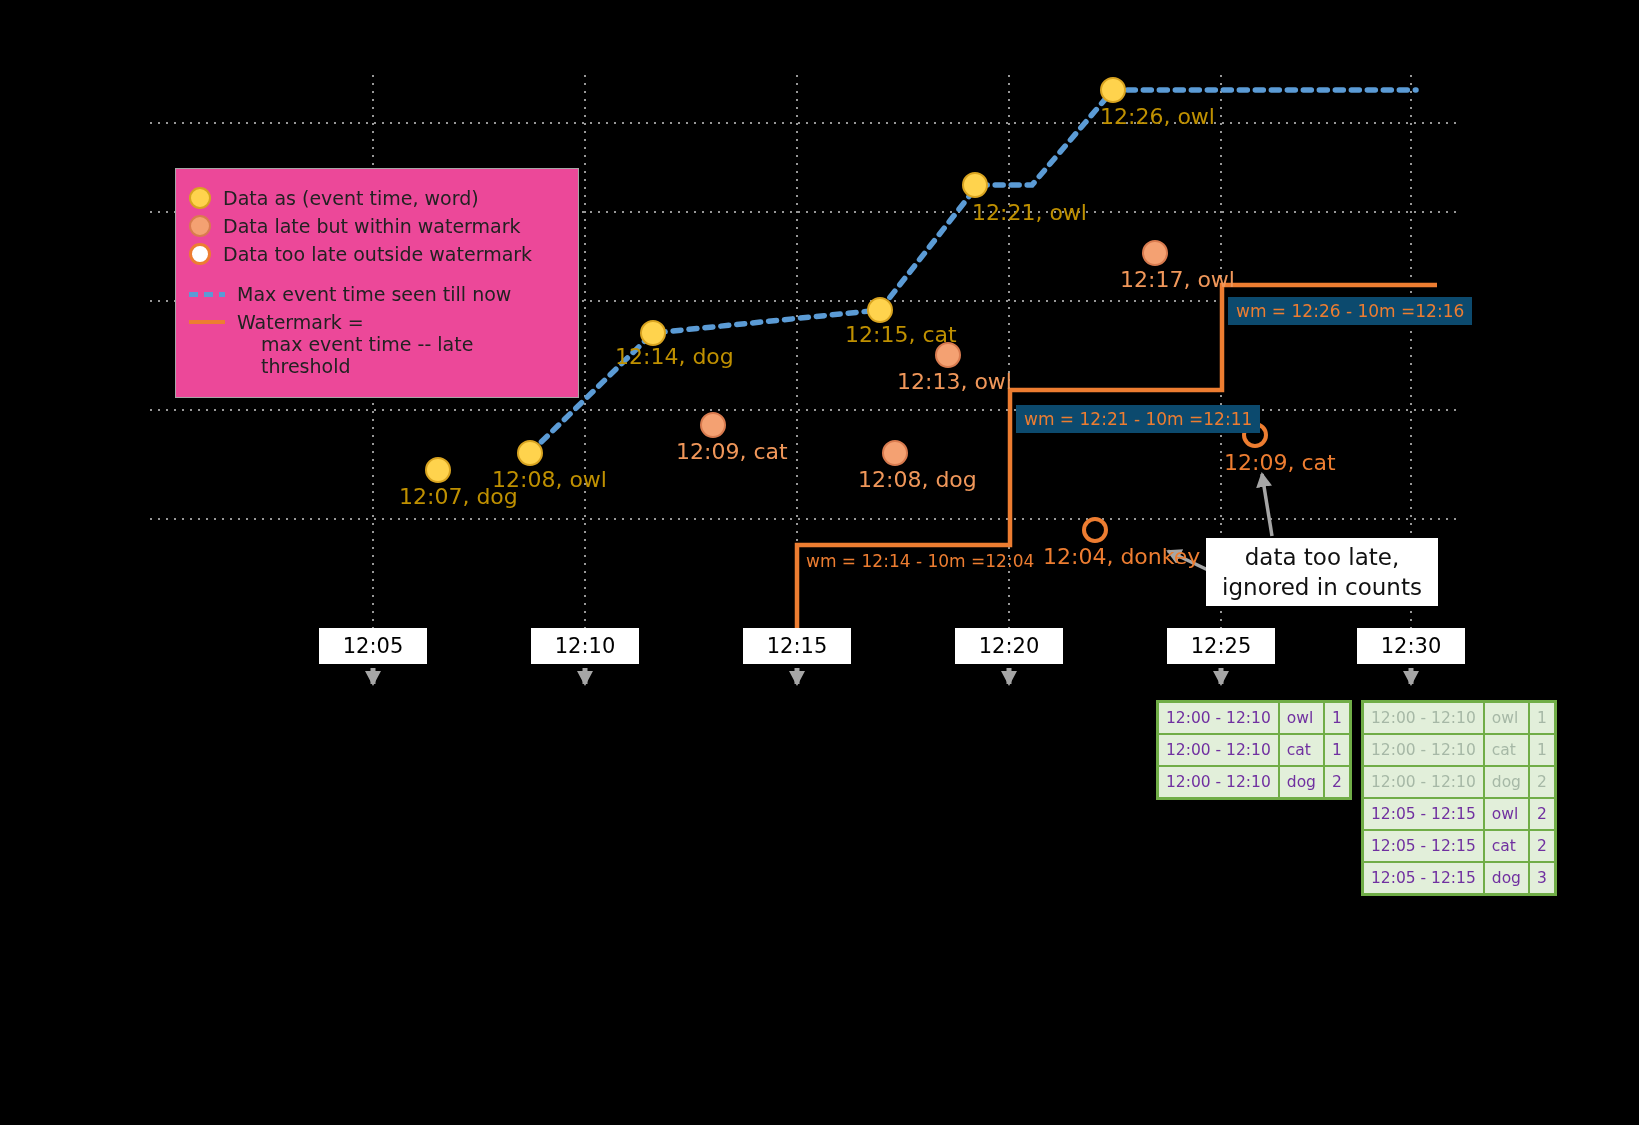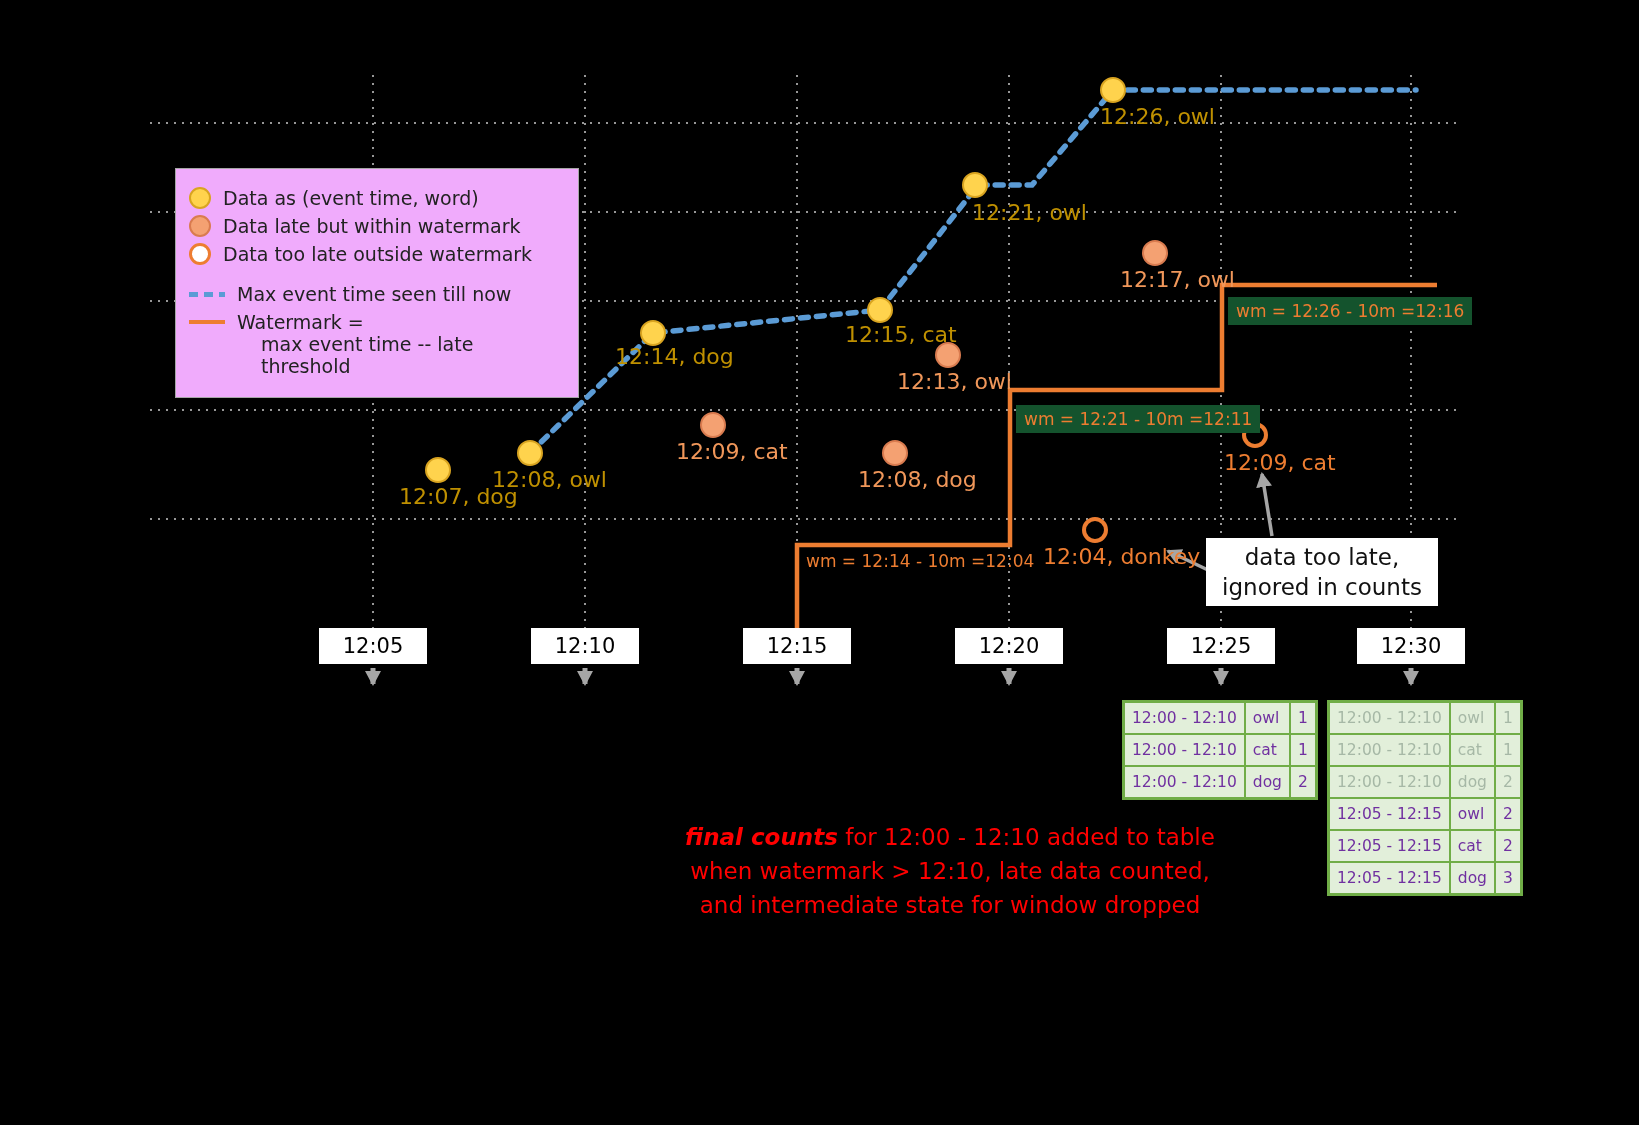--- a/index.html
+++ b/index.html
@@ -13,28 +13,28 @@
   .point.on-time { background:var(--on-time,#FFD34D); border:2px solid var(--on-time-border,#D9A420); }
   .point.late { background:var(--late,#F4A172); border:2px solid var(--late-border,#D97B4F); }
   .point.too-late { background:transparent; border:4px solid var(--too-late,#ED7D31); }
   .pt-label { position:absolute; font-size:22px; white-space:nowrap; }
   .pt-label.on-time-label { color:var(--on-time-label,#BF9000); }
   .pt-label.late-label { color:var(--late-label,#F0975A); }
   .pt-label.too-late-label { color:var(--too-late,#ED7D31); }
 
   
   .wm-label { position:absolute; font-size:17px; color:var(--watermark-line,#ED7D31); white-space:nowrap; }
-  .wm-label.boxed { background:#14532d; padding:4px 8px; }
+  .wm-label.boxed { background:#0c4a6e; padding:4px 8px; }
 
   
   .tick { position:absolute; width:108px; height:36px; background:#fff; color:#000;
           font-size:21px; display:flex; align-items:center; justify-content:center; top:628px; }
 
   
-  .legend { position:absolute; left:175px; top:168px; width:404px; background:#f0abfc;
+  .legend { position:absolute; left:175px; top:168px; width:404px; background:#ec4899;
             border:1px solid #A6A6A6; padding:12px 13px 14px; }
   .legend-row { display:flex; align-items:center; gap:12px; margin:6px 0; color:#222; font-size:19px; }
   .legend-row.gap-top { margin-top:18px; }
   .legend-row.top-align { align-items:flex-start; }
   .m-dot { width:22px; height:22px; border-radius:50%; flex:0 0 auto; }
   .m-dot.on-time { background:var(--on-time,#FFD34D); border:2px solid var(--on-time-border,#D9A420); }
   .m-dot.late { background:var(--late,#F4A172); border:2px solid var(--late-border,#D97B4F); }
   .m-dot.too-late { background:#fff; border:3.5px solid var(--too-late,#ED7D31); }
   .m-line { width:36px; flex:0 0 auto; }
   .m-dashed { height:5px; background:repeating-linear-gradient(90deg,var(--max-event-line,#5B9BD5) 0 9px,transparent 9px 15px); }
@@ -44,21 +44,21 @@
 
   
   .red-note { position:absolute; color:var(--annotation-red,#FF0000); font-size:23px; line-height:34px; text-align:center; }
   .red-note .em { font-weight:bold; font-style:italic; }
 
   
   .note-box { position:absolute; left:1206px; top:538px; width:232px; background:#fff; color:#111;
               text-align:center; font-size:23px; line-height:30px; padding:4px 14px; }
 
   
-  table.result { position:absolute; border-collapse:collapse; border:3px solid var(--table-border,#70AD47); }
+  table.result { position:absolute; border-collapse:collapse; border:3px solid var(--table-border,#70AD47);margin-left:34px; }
   .result td { border:2px solid var(--table-border,#70AD47); background:var(--table-bg,#E2EFDA);
                color:var(--table-text,#7030A0); font-size:15.5px; padding:6px 7px; white-space:nowrap; }
   .result td.cnt { text-align:center; }
   .result tr.faded td { color:var(--table-text-faded,#A6B8A6); }
 </style>
 </head>
 <body>
 
 <div class="canvas">
 
@@ -174,25 +174,20 @@
   <div class="tick" style="left:955px">12:20</div>
   <div class="tick" style="left:1167px">12:25</div>
   <div class="tick" style="left:1357px">12:30</div>
 
   <div class="note-box">
     <div>data too late,</div>
     <div>ignored in counts</div>
   </div>
 
 
-  <div class="red-note" style="left:660px;top:820px;width:580px">
-    <div><span class="em">final counts</span><span> for 12:00 - 12:10 added to table</span></div>
-    <div>when watermark &gt; 12:10, late data counted,</div>
-    <div>and intermediate state for window dropped</div>
-  </div>
 
   <table class="result" style="left:1122px;top:700px">
     <tbody>
       <tr>
         <td>12:00 - 12:10</td>
         <td>owl</td>
         <td class="cnt">1</td>
       </tr>
       <tr>
         <td>12:00 - 12:10</td>

